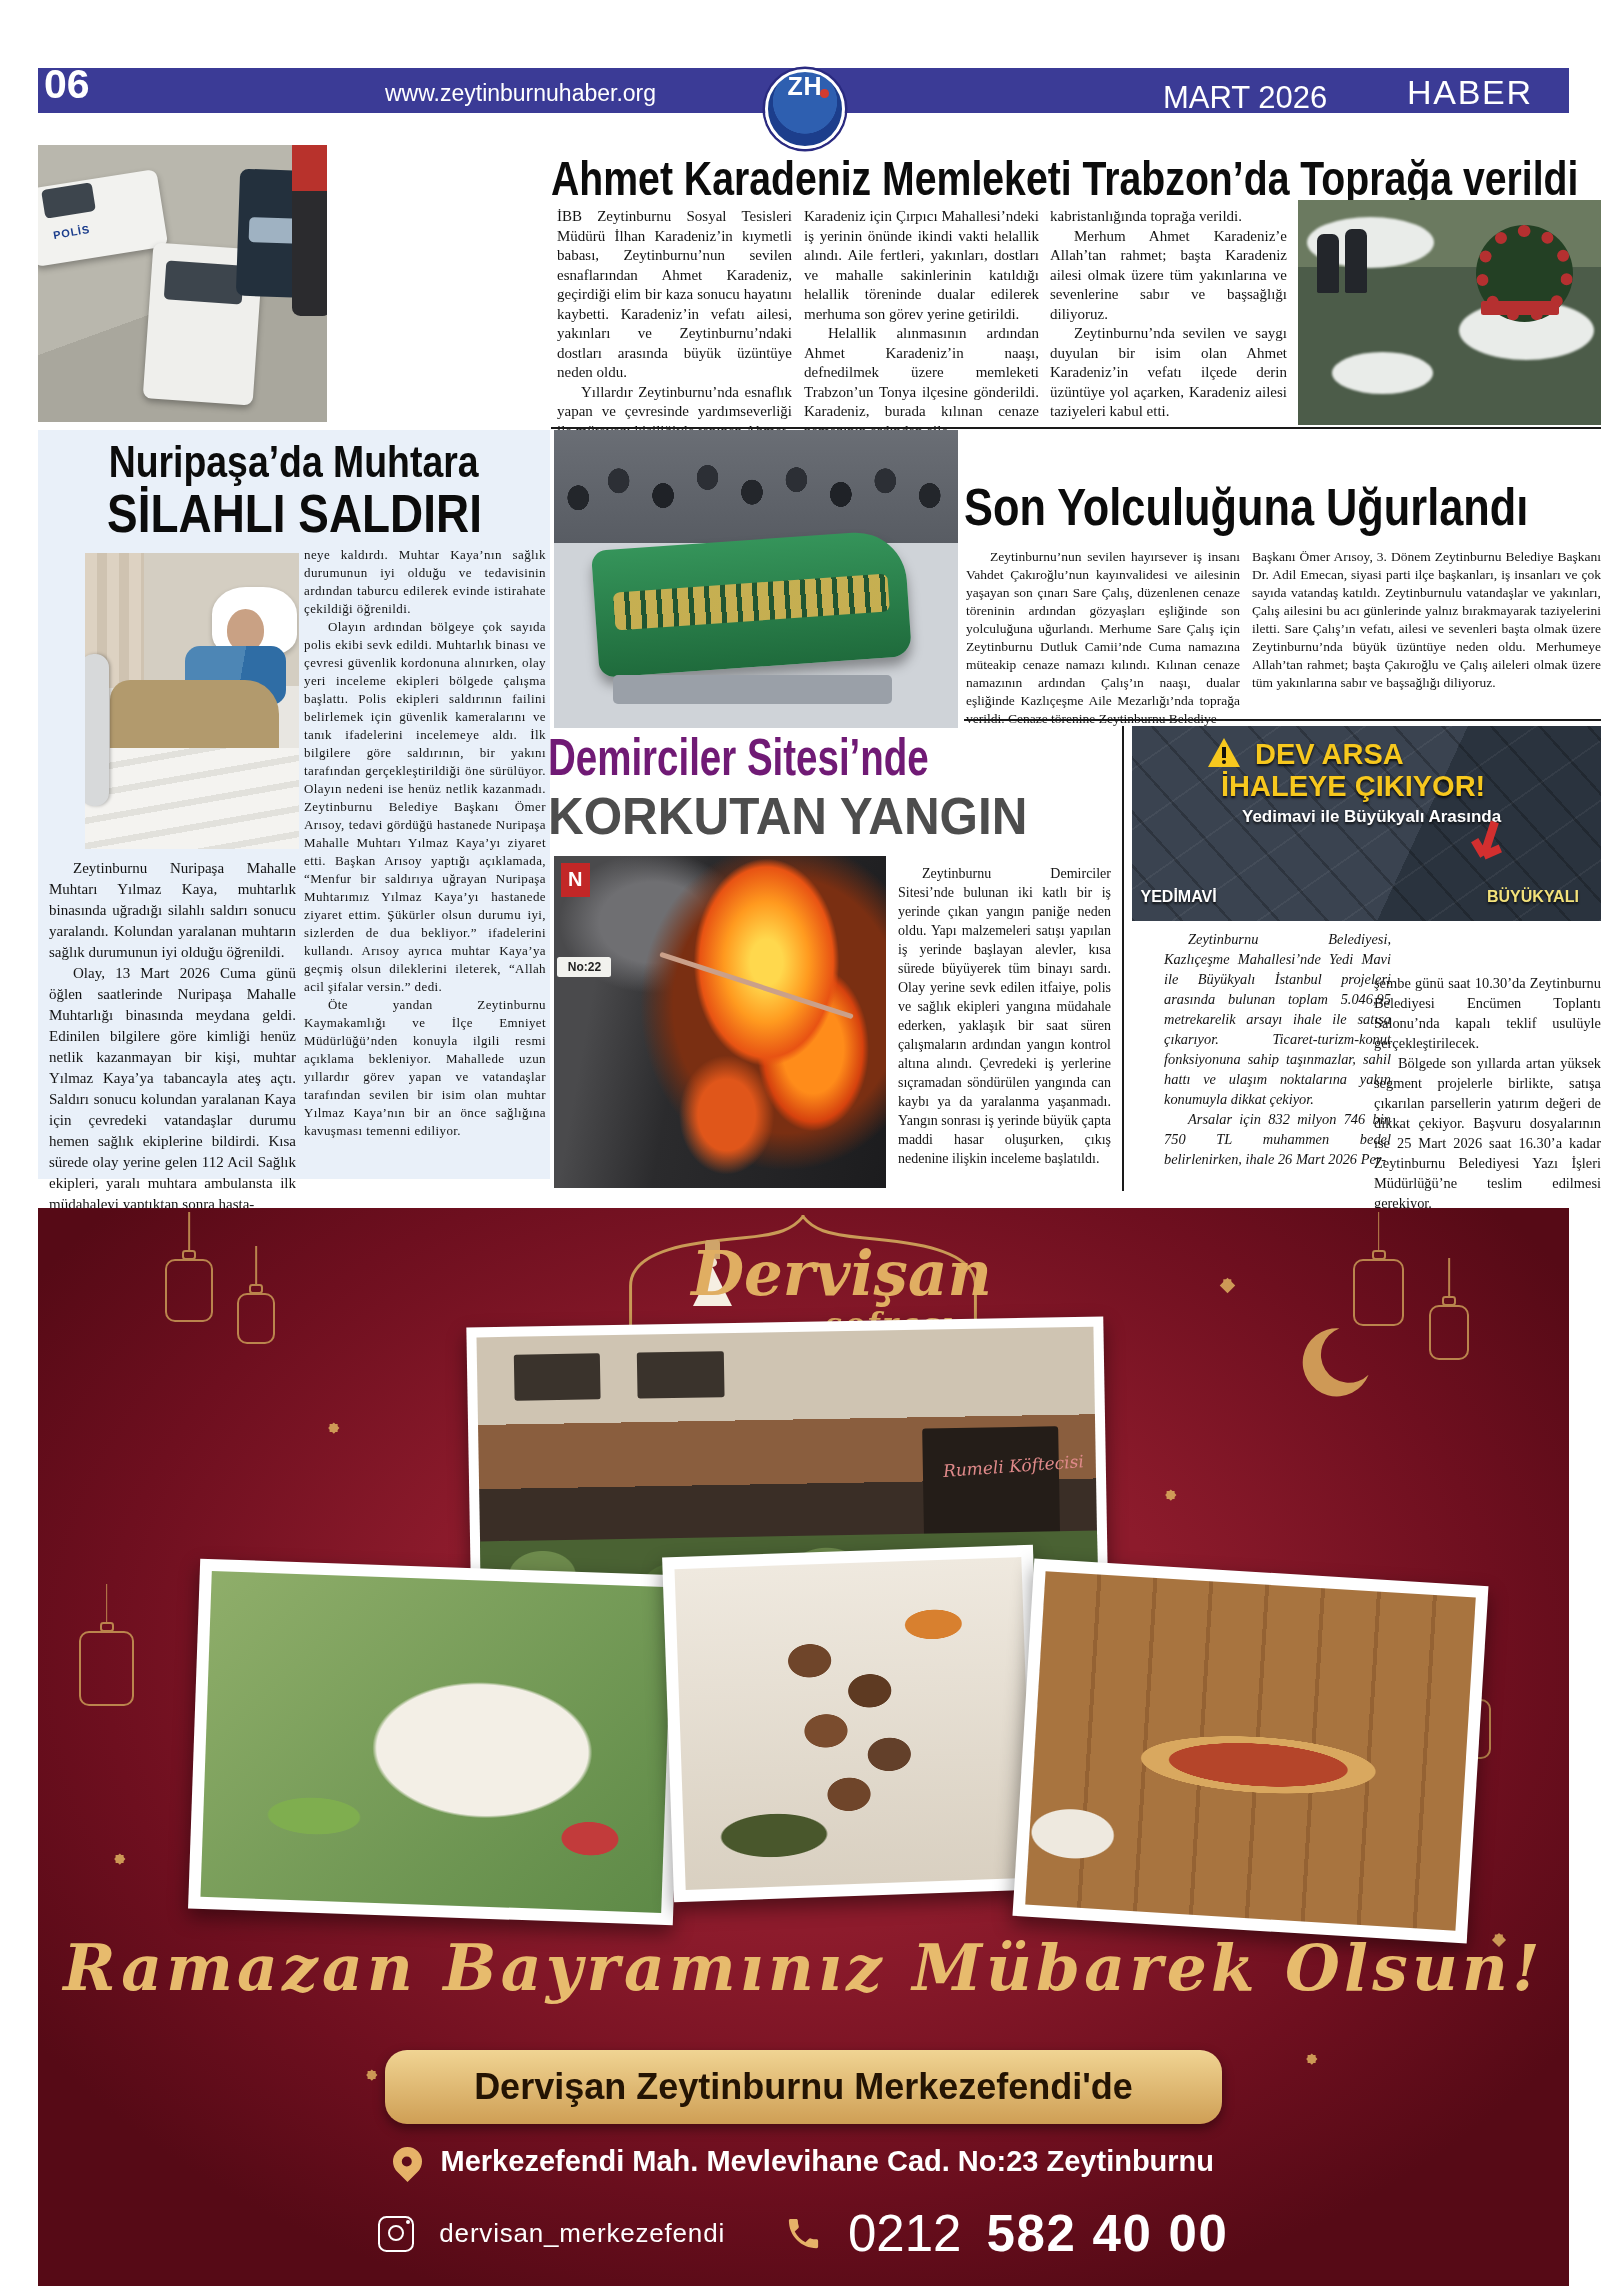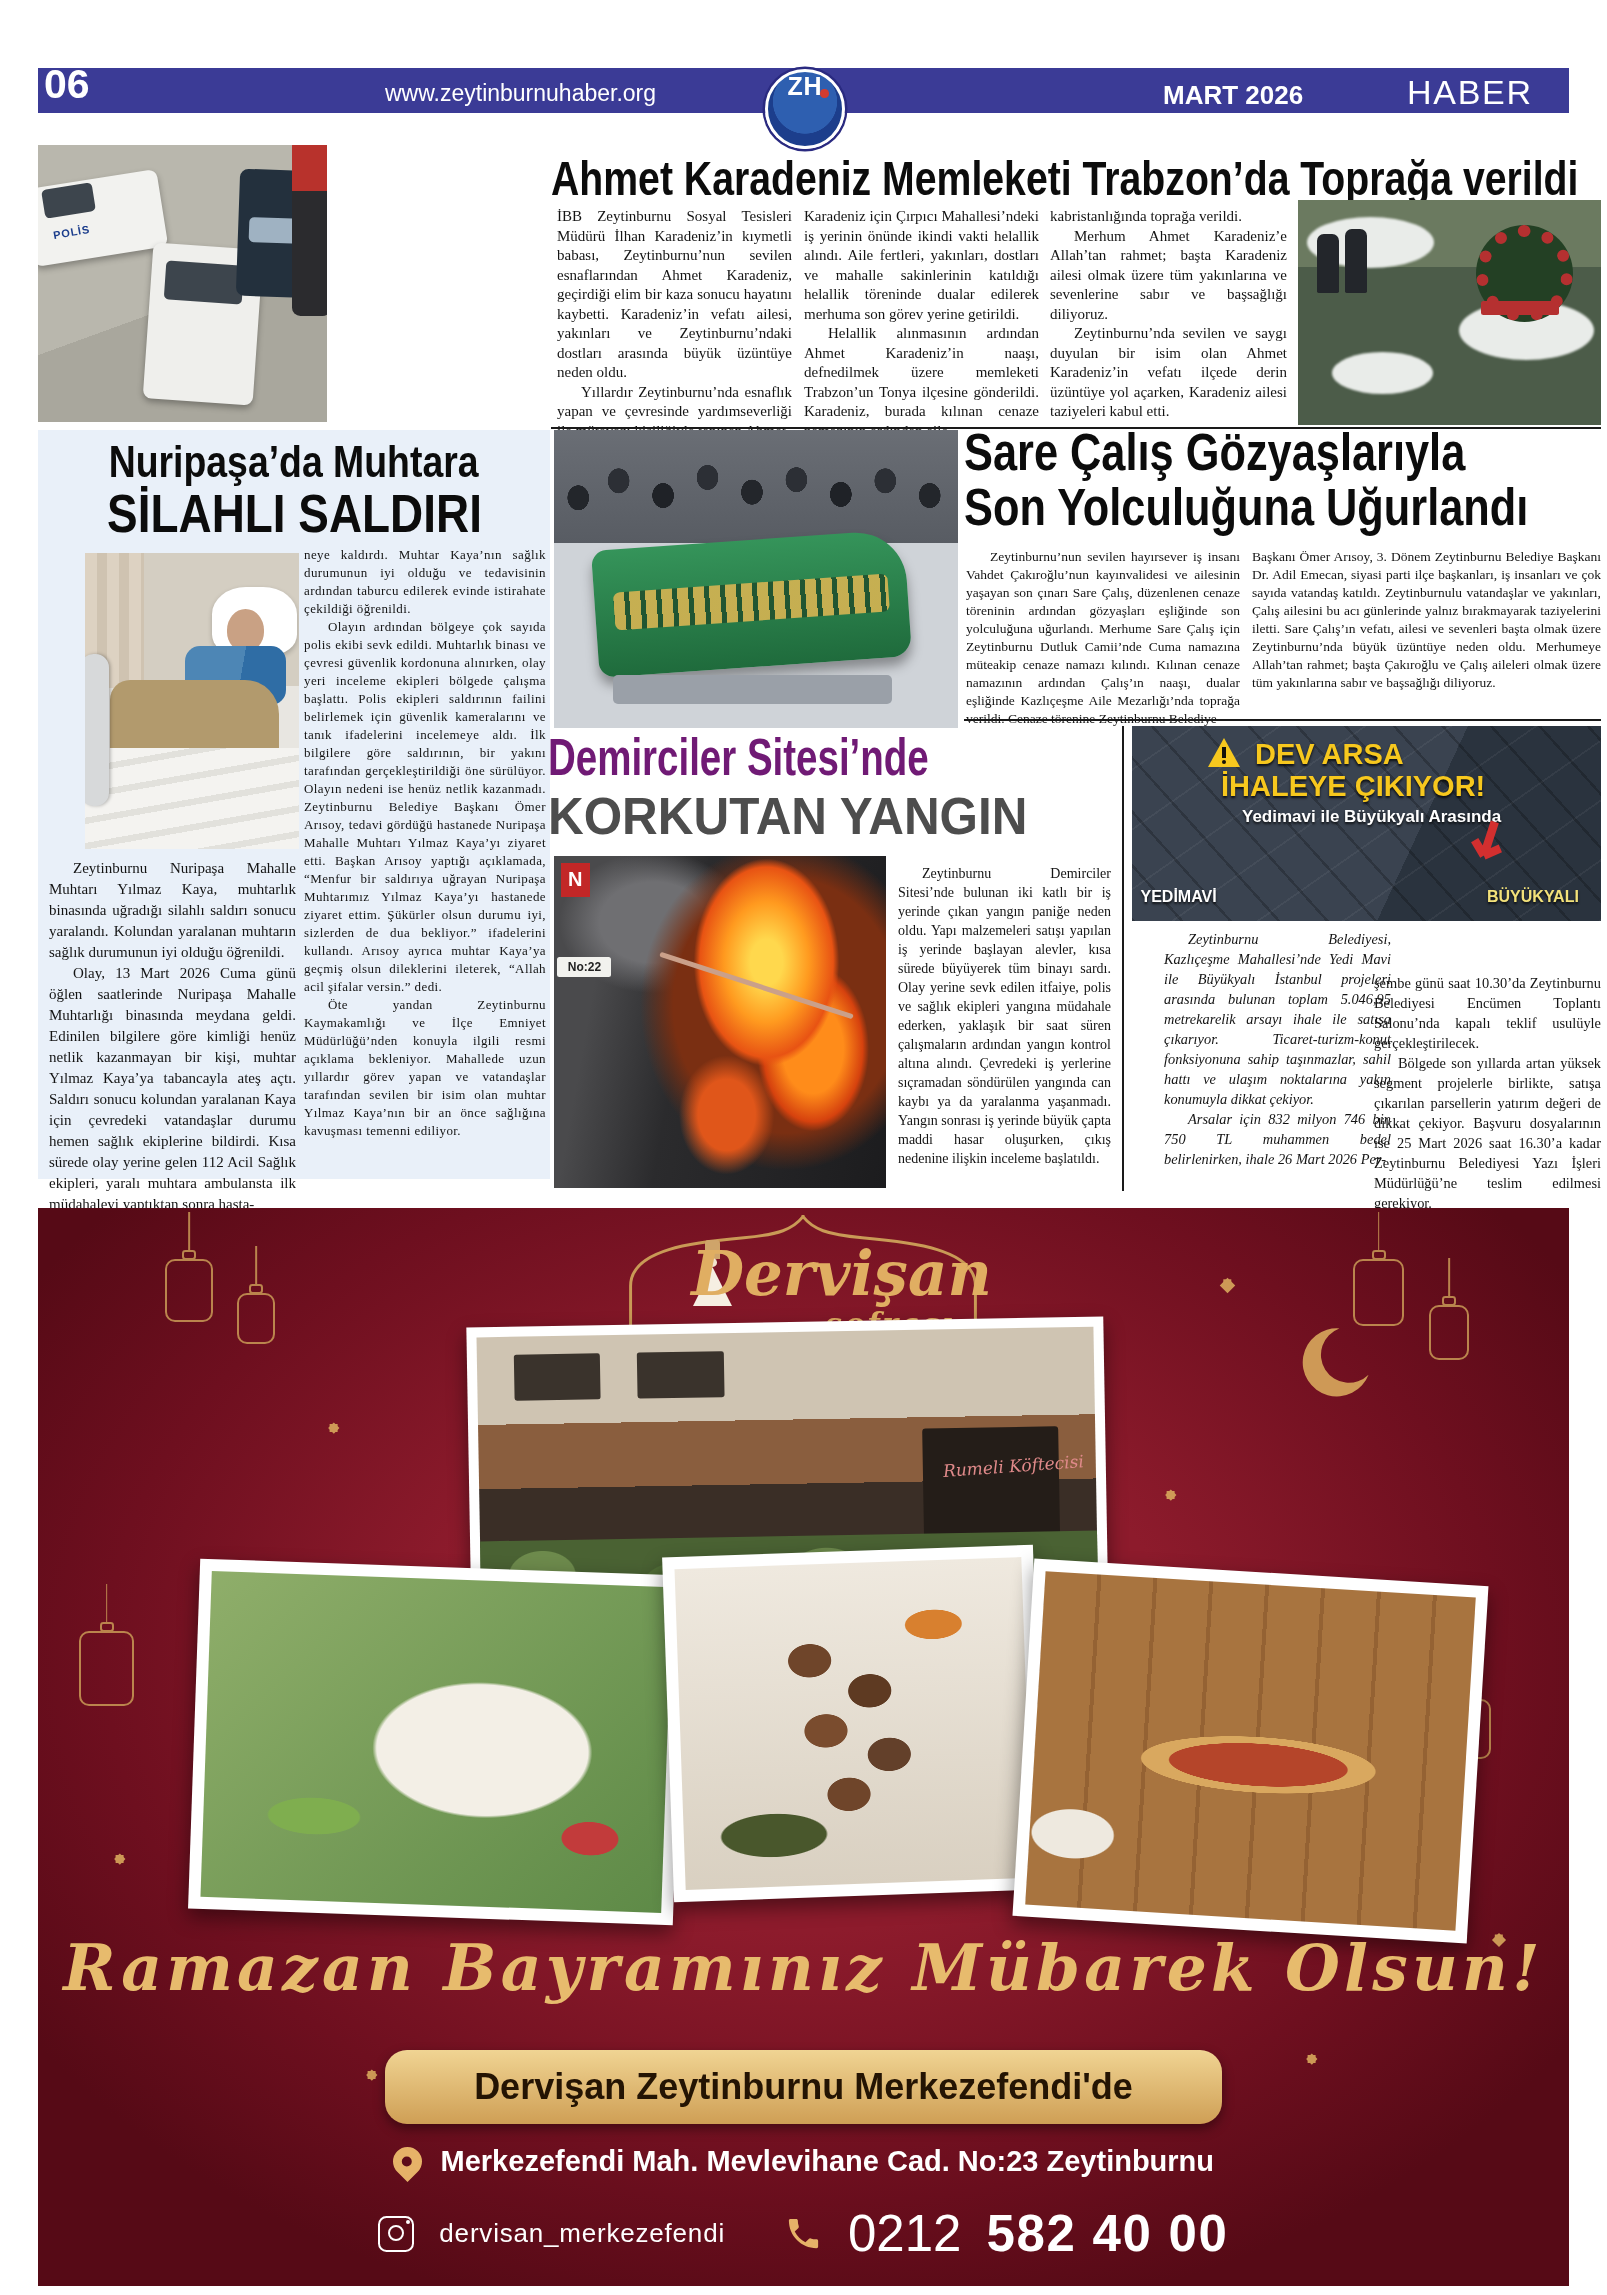--- a/index.html
+++ b/index.html
@@ -133,21 +133,21 @@
 
 <div class="page">
 
   <div class="abs hdr-bar" style="left:38px;top:68px;width:1531px;height:45px;"></div>
   <div class="abs hdr-txt" style="left:44px;top:61px;font-size:41px;font-weight:700;">06</div>
   <div class="abs hdr-txt" style="left:385px;top:80px;font-size:23px;">www.zeytinburnuhaber.org</div>
   <div class="abs logo" style="left:765px;top:69px;width:74px;height:74px;">
     <span class="zh">ZH</span>
     <span class="dot"></span>
   </div>
-  <div class="abs hdr-txt" style="left:1163px;top:80px;font-size:26px;font-weight:700;">MART 2026</div>
+  <div class="abs hdr-txt" style="left:1163px;top:80px;font-size:31px;font-weight:400;">MART 2026</div>
   <div class="abs hdr-txt" style="left:1407px;top:73px;font-size:34px;font-weight:500;letter-spacing:1.7px;">HABER</div>
 
   <div class="abs ph police" style="left:38px;top:145px;width:289px;height:277px;">
     <div class="veh" style="left:-10px;top:34px;width:135px;height:78px;background:#f2f2ef;transform:rotate(-9deg);box-shadow:0 3.4px 6.8px rgba(0,0,0,.3);"></div>
     <div class="win" style="left:5px;top:41px;width:51px;height:29px;transform:rotate(-9deg);"></div>
     <span class="polis-lbl" style="left:15px;top:81px;">POLİS</span>
     <div class="veh" style="left:110px;top:101px;width:110px;height:156px;background:#efefec;transform:rotate(4deg);box-shadow:0 3.4px 6.8px rgba(0,0,0,.3);"></div>
     <div class="win" style="left:127px;top:118px;width:78px;height:39px;transform:rotate(4deg);"></div>
     <div class="veh" style="left:200px;top:25px;width:81px;height:127px;background:#23303d;transform:rotate(2deg);"></div>
     <div class="win" style="left:211px;top:73px;width:56px;height:25px;background:#9fb2c2;transform:rotate(2deg);"></div>
@@ -215,23 +215,20 @@
   </div>
 
   <div class="abs ph coffinph" style="left:554px;top:430px;width:404px;height:298px;">
     <div class="crowd" style="left:0;top:0;width:404px;height:113px;"></div>
     <div class="coffin" style="left:41px;top:110px;width:313px;height:127px;">
       <div class="band"></div>
     </div>
     <div style="position:absolute;left:59px;top:245px;width:279px;height:29px;background:#9aa0a8;border-radius:5px;"></div>
   </div>
 
-  <div class="abs hl" style="left:964px;top:427px;font-size:51px;">
-    <span class="cond" style="transform:scaleX(.85);">Sare Çalış Gözyaşlarıyla</span>
-  </div>
   <div class="abs hl" style="left:964px;top:482px;font-size:51px;">
     <span class="cond" style="transform:scaleX(.85);">Son Yolculuğuna Uğurlandı</span>
   </div>
 
   <div class="abs bt" style="left:966px;top:548px;width:274px;font-size:13.5px;line-height:18px;">
     <p>Zeytinburnu’nun sevilen hayırsever iş insanı Vahdet Çakıroğlu’nun kayınvalidesi ve ailesinin yaşayan son çınarı Sare Çalış, düzenlenen cenaze töreninin ardından gözyaşları eşliğinde son yolculuğuna uğurlandı. Merhume Sare Çalış için Zeytinburnu Dutluk Camii’nde Cuma namazına müteakip cenaze namazı kılındı. Kılınan cenaze namazının ardından Çalış’ın naaşı, dualar eşliğinde Kazlıçeşme Aile Mezarlığı’nda toprağa verildi. Cenaze törenine Zeytinburnu Belediye</p>
   </div>
   <div class="abs bt" style="left:1252px;top:548px;width:349px;font-size:13.5px;line-height:18px;">
     <p class="ni">Başkanı Ömer Arısoy, 3. Dönem Zeytinburnu Belediye Başkanı Dr. Adil Emecan, siyasi parti ilçe başkanları, iş insanları ve çok sayıda vatandaş katıldı. Zeytinburnulu vatandaşlar ve yakınları, Çalış ailesini bu acı günlerinde yalnız bırakmayarak taziyelerini iletti. Sare Çalış’ın vefatı, ailesi ve sevenleri başta olmak üzere Zeytinburnu’nda büyük üzüntüye neden oldu. Merhumeye Allah’tan rahmet; başta Çakıroğlu ve Çalış aileleri olmak üzere tüm yakınlarına sabır ve başsağlığı diliyoruz.</p>
   </div>

